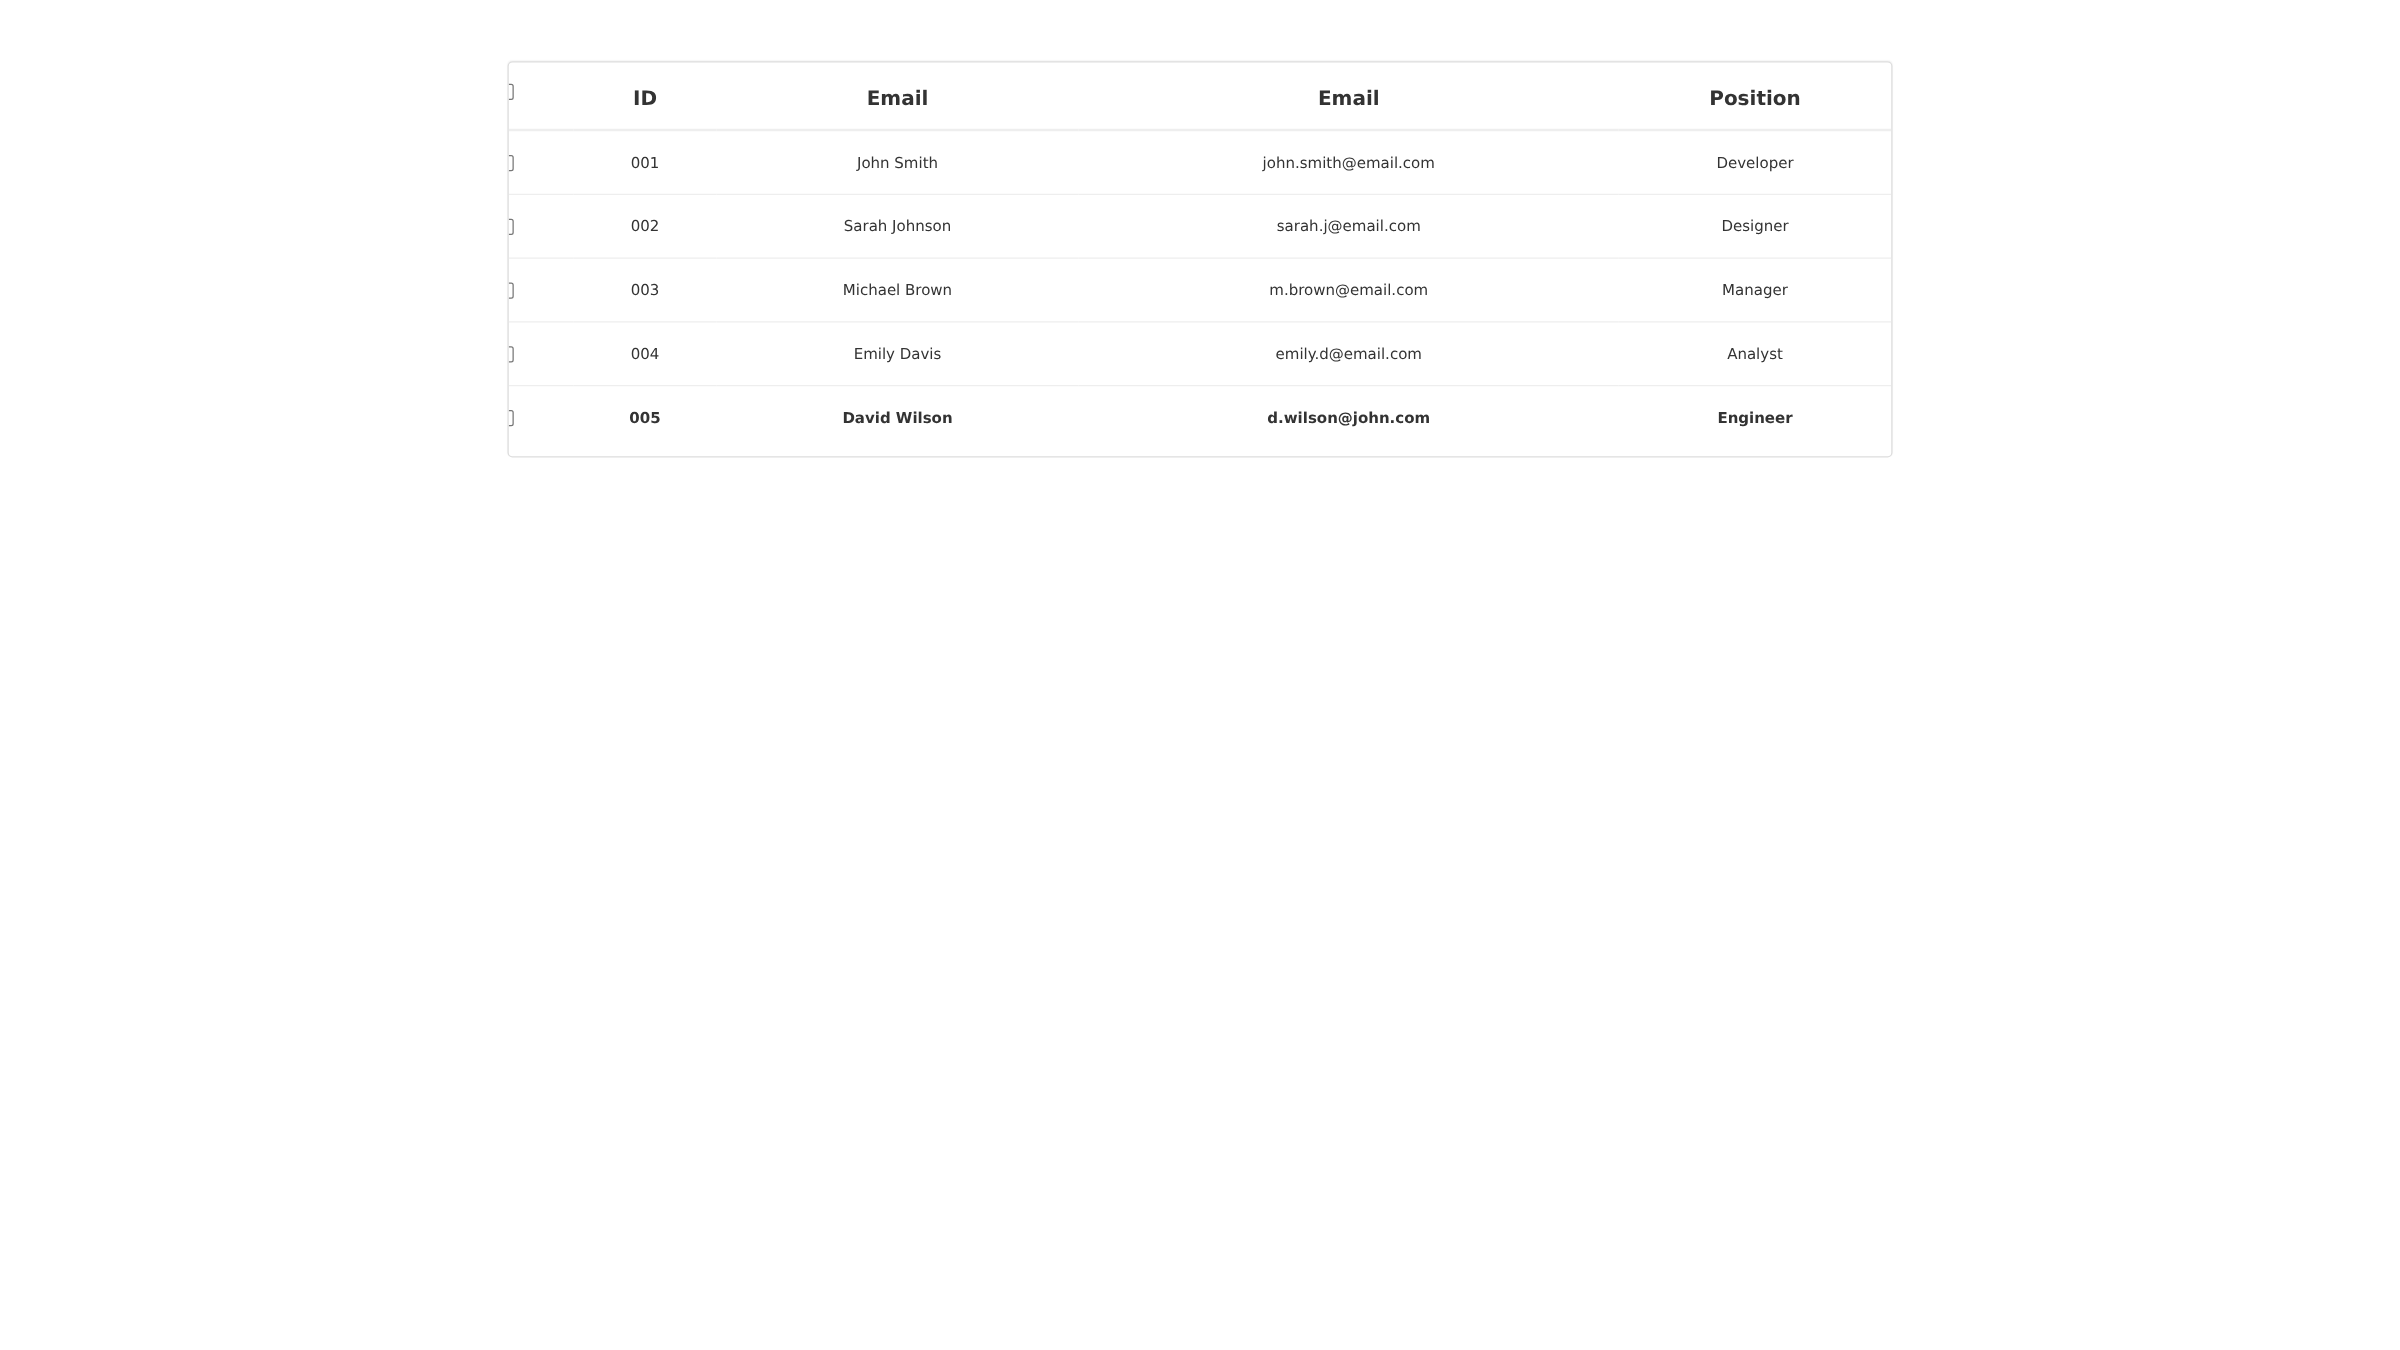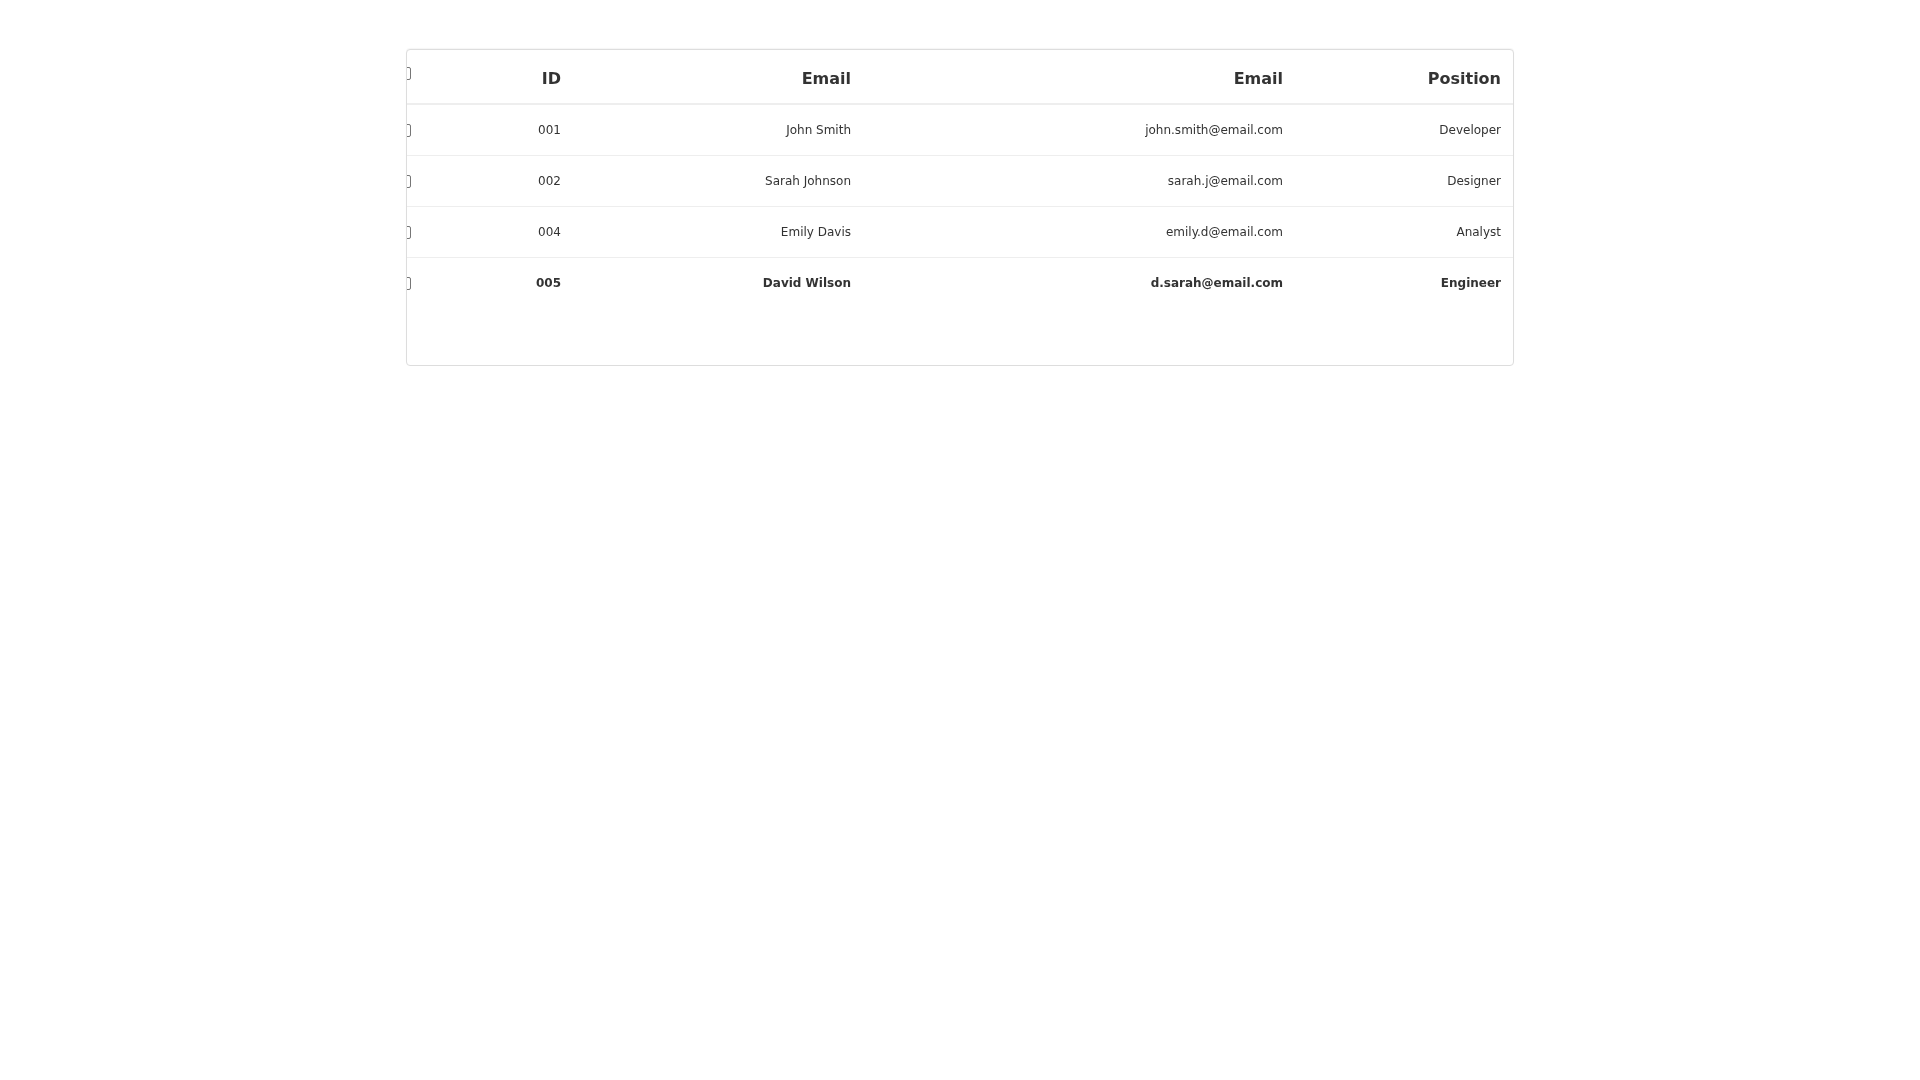--- a/index.html
+++ b/index.html
@@ -26,21 +26,21 @@
       box-shadow: 0 -1px 1px rgba(0,0,0,0.04);
       overflow: hidden;
       background: #ffffff;
     }
     table {
       border-collapse: collapse;
       width: 1106px;
       table-layout: fixed;
     }
     th, td {
-      text-align: right;
+      text-align: center;
       padding: 0 12px;
       white-space: nowrap;
     }
     thead th {
       height: 49px;
       font-weight: bold;
       font-size: 16px;
       color: #333333;
       border-bottom: 2px solid #eeeeee;
       vertical-align: middle;
@@ -120,29 +120,38 @@
         </td>
         <td>002</td>
         <td>Sarah Johnson</td>
         <td>sarah.j@email.com</td>
         <td>Designer</td>
       </tr>
       <tr>
         <td class="check-cell">
           <span class="cb"></span>
         </td>
+        <td>003</td>
+        <td>Michael Brown</td>
+        <td>m.brown@email.com</td>
+        <td>Manager</td>
+      </tr>
+      <tr>
+        <td class="check-cell">
+          <span class="cb"></span>
+        </td>
         <td>004</td>
         <td>Emily Davis</td>
         <td>emily.d@email.com</td>
         <td>Analyst</td>
       </tr>
       <tr>
         <td class="check-cell">
           <span class="cb"></span>
         </td>
         <td>005</td>
         <td>David Wilson</td>
-        <td>d.sarah@email.com</td>
+        <td>d.wilson@john.com</td>
         <td>Engineer</td>
       </tr>
     </tbody>
   </table>
 </div>
 
 </body></html>

